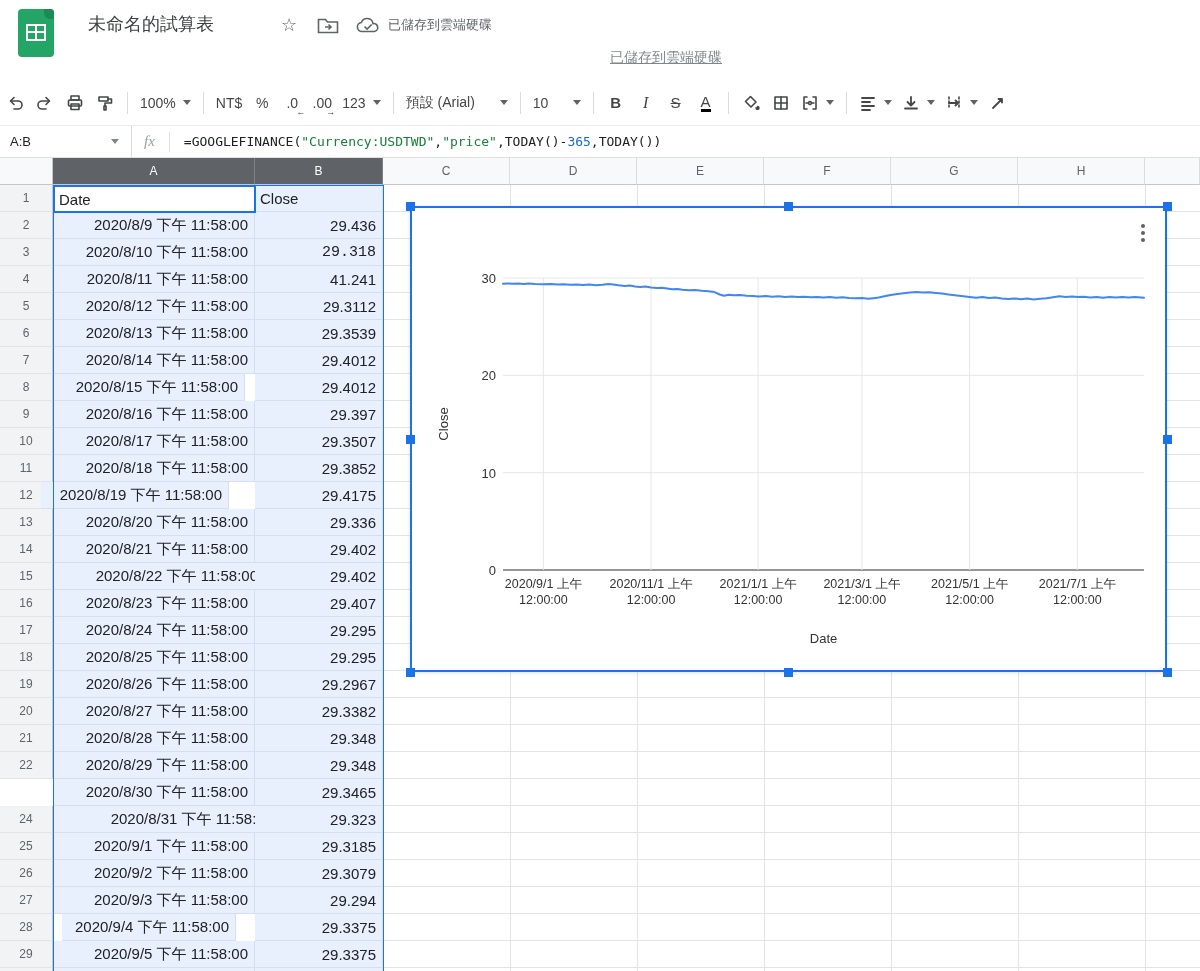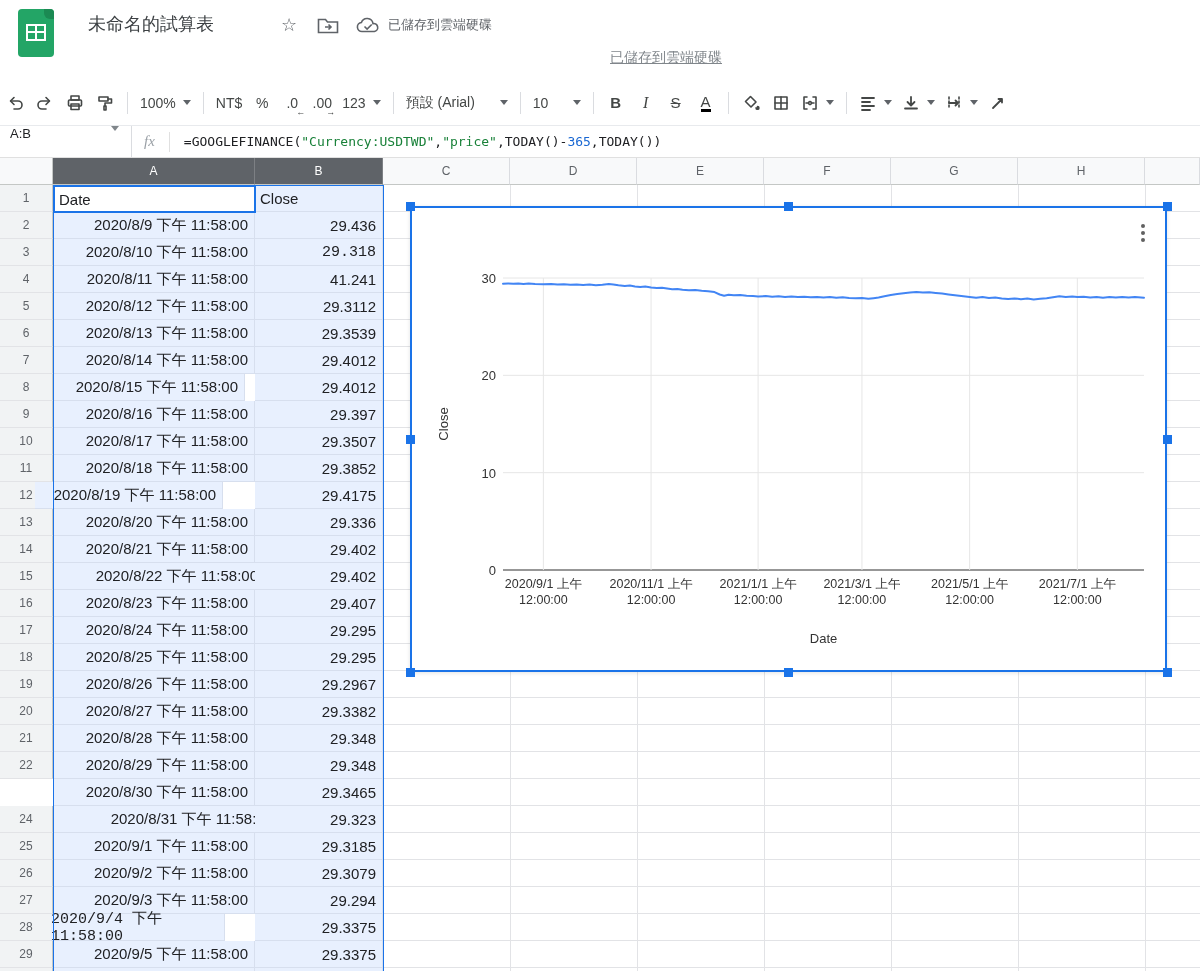--- a/index.html
+++ b/index.html
@@ -38,21 +38,21 @@
            border-top:5px solid #5f6368; display:inline-block; margin-left:7px; }
   .b-btn { font-weight:bold; font-size:15px; }
   .i-btn { font-style:italic; font-family:"Liberation Serif",serif; font-size:16px; }
   .s-btn { text-decoration:line-through; font-size:15px; }
   .a-btn { font-size:15px; border-bottom:3px solid #000; line-height:15px; }
   .mini-arrow { position:absolute; bottom:1px; right:2px; font-size:9px; color:#444746; }
 
   
   .fbar { position:absolute; left:0; top:125px; width:1200px; height:33px; background:#fff;
           border-top:1px solid #e8eaed; border-bottom:1px solid #e0e0e0; display:flex; align-items:center; }
-  .namebox { width:132px; height:100%; display:flex; padding-left:10px;
+  .namebox { width:132px; height:100%; display:flex; align-items:center; padding-left:10px;
              border-right:1px solid #dadce0; font-size:13px; color:#202124; }
   .namebox .caret { margin-left:auto; margin-right:12px; border-top-color:#80868b; }
   .fx { font-family:"Liberation Serif",serif; font-style:italic; color:#9aa0a6; font-size:15px; margin:0 14px 0 12px; }
   .fdiv { width:1px; height:20px; background:#e0e0e0; margin-right:14px; }
   .formula { font-family:"DejaVu Sans Mono","Liberation Mono",monospace; font-size:13px; color:#202124; white-space:pre; }
 
   
   .gridwrap { position:absolute; left:0; top:158px; width:1200px; height:813px; }
   .corner { position:absolute; left:0; top:0; width:53px; height:27px; background:#f8f9fa;
             border-right:1px solid #c4c7c5; border-bottom:1px solid #c4c7c5; }
@@ -300,21 +300,21 @@
         <div class="cell num" style="left: 53px; top: 189px; width: 202px;">2020/8/14 下午 11:58:00</div>
         <div class="cell num" style="left: 255px; top: 189px; width: 128px;">29.4012</div>
         <div class="cell num" style="left: 53px; top: 216px; width: 192px;">2020/8/15 下午 11:58:00</div>
         <div class="cell num" style="left: 255px; top: 216px; width: 128px;">29.4012</div>
         <div class="cell num" style="left: 53px; top: 243px; width: 202px;">2020/8/16 下午 11:58:00</div>
         <div class="cell num" style="left: 255px; top: 243px; width: 128px;">29.397</div>
         <div class="cell num" style="left: 53px; top: 270px; width: 202px;">2020/8/17 下午 11:58:00</div>
         <div class="cell num" style="left: 255px; top: 270px; width: 128px;">29.3507</div>
         <div class="cell num" style="left: 53px; top: 297px; width: 202px;">2020/8/18 下午 11:58:00</div>
         <div class="cell num" style="left: 255px; top: 297px; width: 128px;">29.3852</div>
-        <div class="cell num" style="left: 35px; top: 324px; width: 188px;">2020/8/19 下午 11:58:00</div>
+        <div class="cell num" style="left: 41px; top: 324px; width: 188px;">2020/8/19 下午 11:58:00</div>
         <div class="cell num" style="left: 255px; top: 324px; width: 128px;">29.4175</div>
         <div class="cell num" style="left: 53px; top: 351px; width: 202px;">2020/8/20 下午 11:58:00</div>
         <div class="cell num" style="left: 255px; top: 351px; width: 128px;">29.336</div>
         <div class="cell num" style="left: 53px; top: 378px; width: 202px;">2020/8/21 下午 11:58:00</div>
         <div class="cell num" style="left: 255px; top: 378px; width: 128px;">29.402</div>
         <div class="cell num" style="left: 53px; top: 405px; width: 212px;">2020/8/22 下午 11:58:00</div>
         <div class="cell num" style="left: 255px; top: 405px; width: 128px;">29.402</div>
         <div class="cell num" style="left: 53px; top: 432px; width: 202px;">2020/8/23 下午 11:58:00</div>
         <div class="cell num" style="left: 255px; top: 432px; width: 128px;">29.407</div>
         <div class="cell num" style="left: 53px; top: 459px; width: 202px;">2020/8/24 下午 11:58:00</div>
@@ -332,21 +332,21 @@
         <div class="cell num" style="left: 53px; top: 621px; width: 202px;">2020/8/30 下午 11:58:00</div>
         <div class="cell num" style="left: 255px; top: 621px; width: 128px;">29.3465</div>
         <div class="cell num" style="left: 53px; top: 648px; width: 227px;">2020/8/31 下午 11:58:00</div>
         <div class="cell num" style="left: 255px; top: 648px; width: 128px;">29.323</div>
         <div class="cell num" style="left: 53px; top: 675px; width: 202px;">2020/9/1 下午 11:58:00</div>
         <div class="cell num" style="left: 255px; top: 675px; width: 128px;">29.3185</div>
         <div class="cell num" style="left: 53px; top: 702px; width: 202px;">2020/9/2 下午 11:58:00</div>
         <div class="cell num" style="left: 255px; top: 702px; width: 128px;">29.3079</div>
         <div class="cell num" style="left: 53px; top: 729px; width: 202px;">2020/9/3 下午 11:58:00</div>
         <div class="cell num" style="left: 255px; top: 729px; width: 128px;">29.294</div>
-        <div class="cell num" style="left: 51px; top: 756px; width: 174px; font-family: Liberation Mono, monospace;">2020/9/4 下午 11:58:00</div>
+        <div class="cell num" style="left: 62px; top: 756px; width: 174px;">2020/9/4 下午 11:58:00</div>
         <div class="cell num" style="left: 255px; top: 756px; width: 128px;">29.3375</div>
         <div class="cell num" style="left: 53px; top: 783px; width: 202px;">2020/9/5 下午 11:58:00</div>
         <div class="cell num" style="left: 255px; top: 783px; width: 128px;">29.3375</div>
         <div class="cell num" style="left: 53px; top: 810px; width: 202px;">2020/9/6 下午 11:58:00</div>
         <div class="cell num" style="left: 255px; top: 810px; width: 128px;">29.3375</div>
       </div>
     <div class="sel-outline"></div>
     <div class="active-cell">Date</div>
 
     <div class="chart-card">

